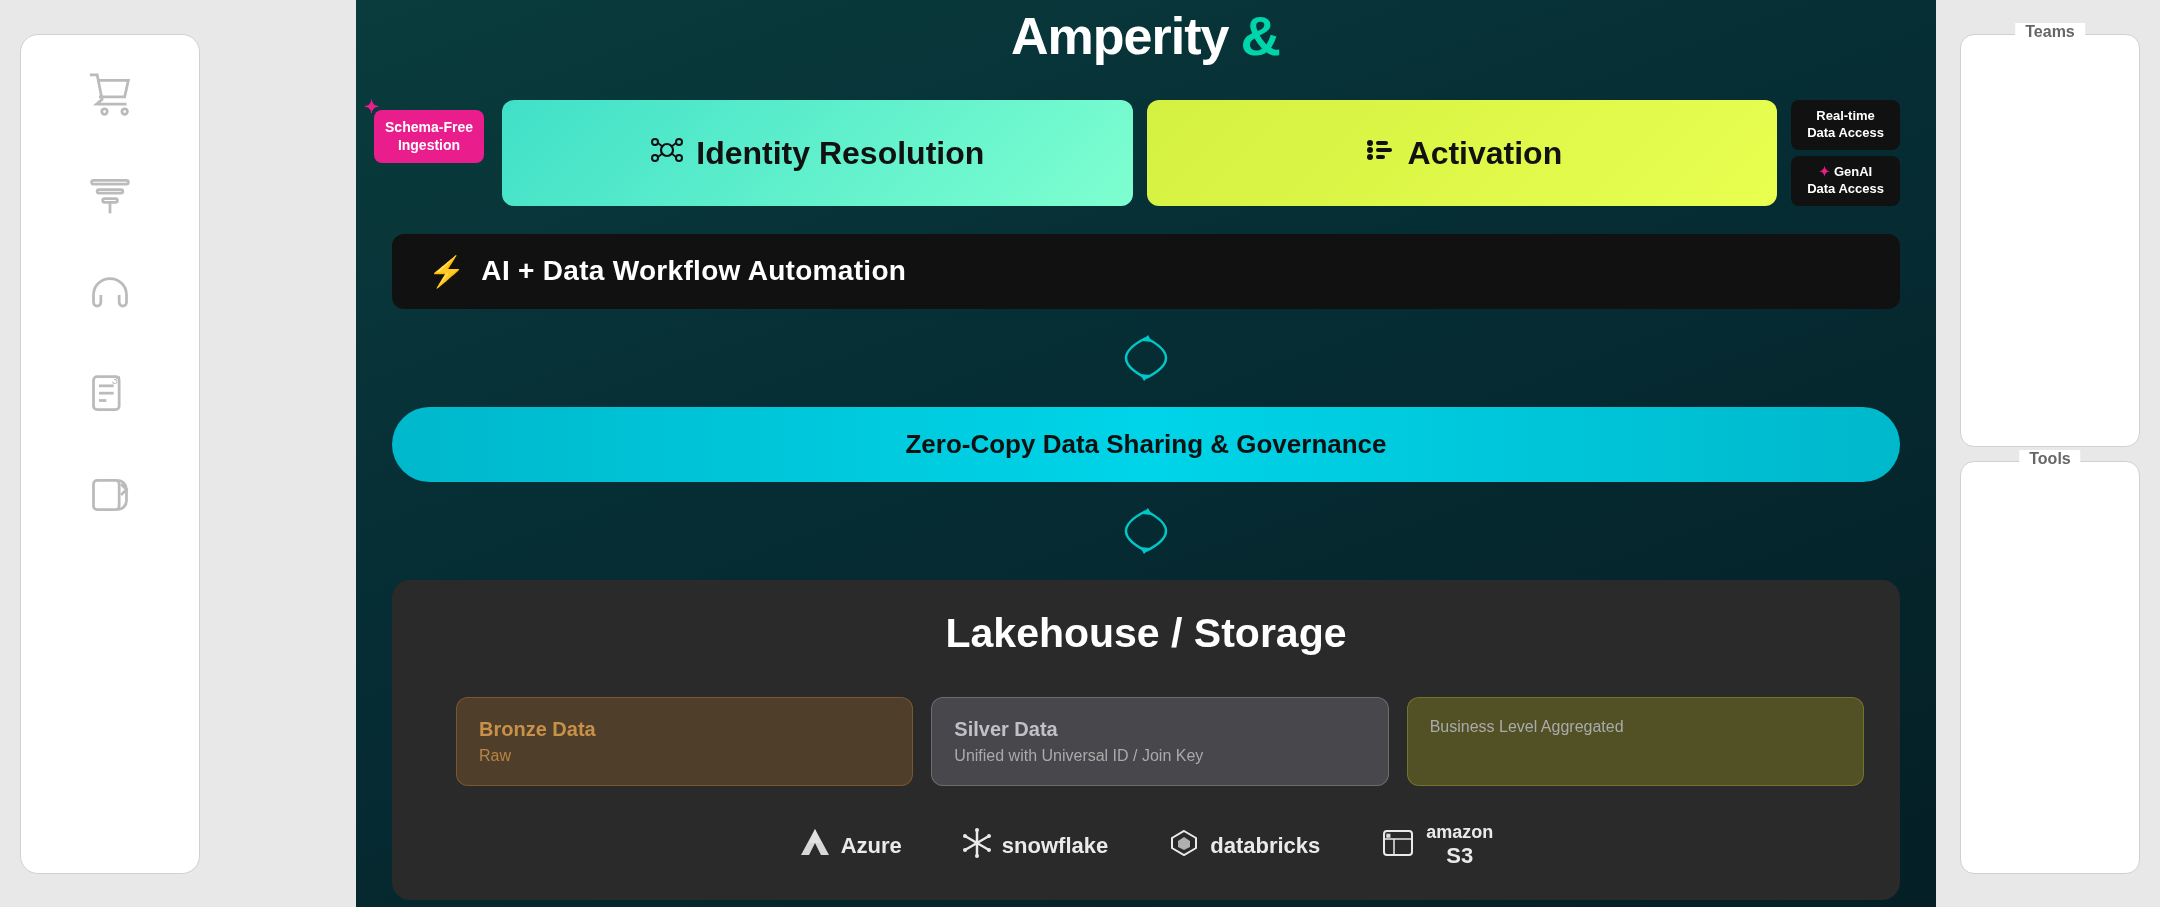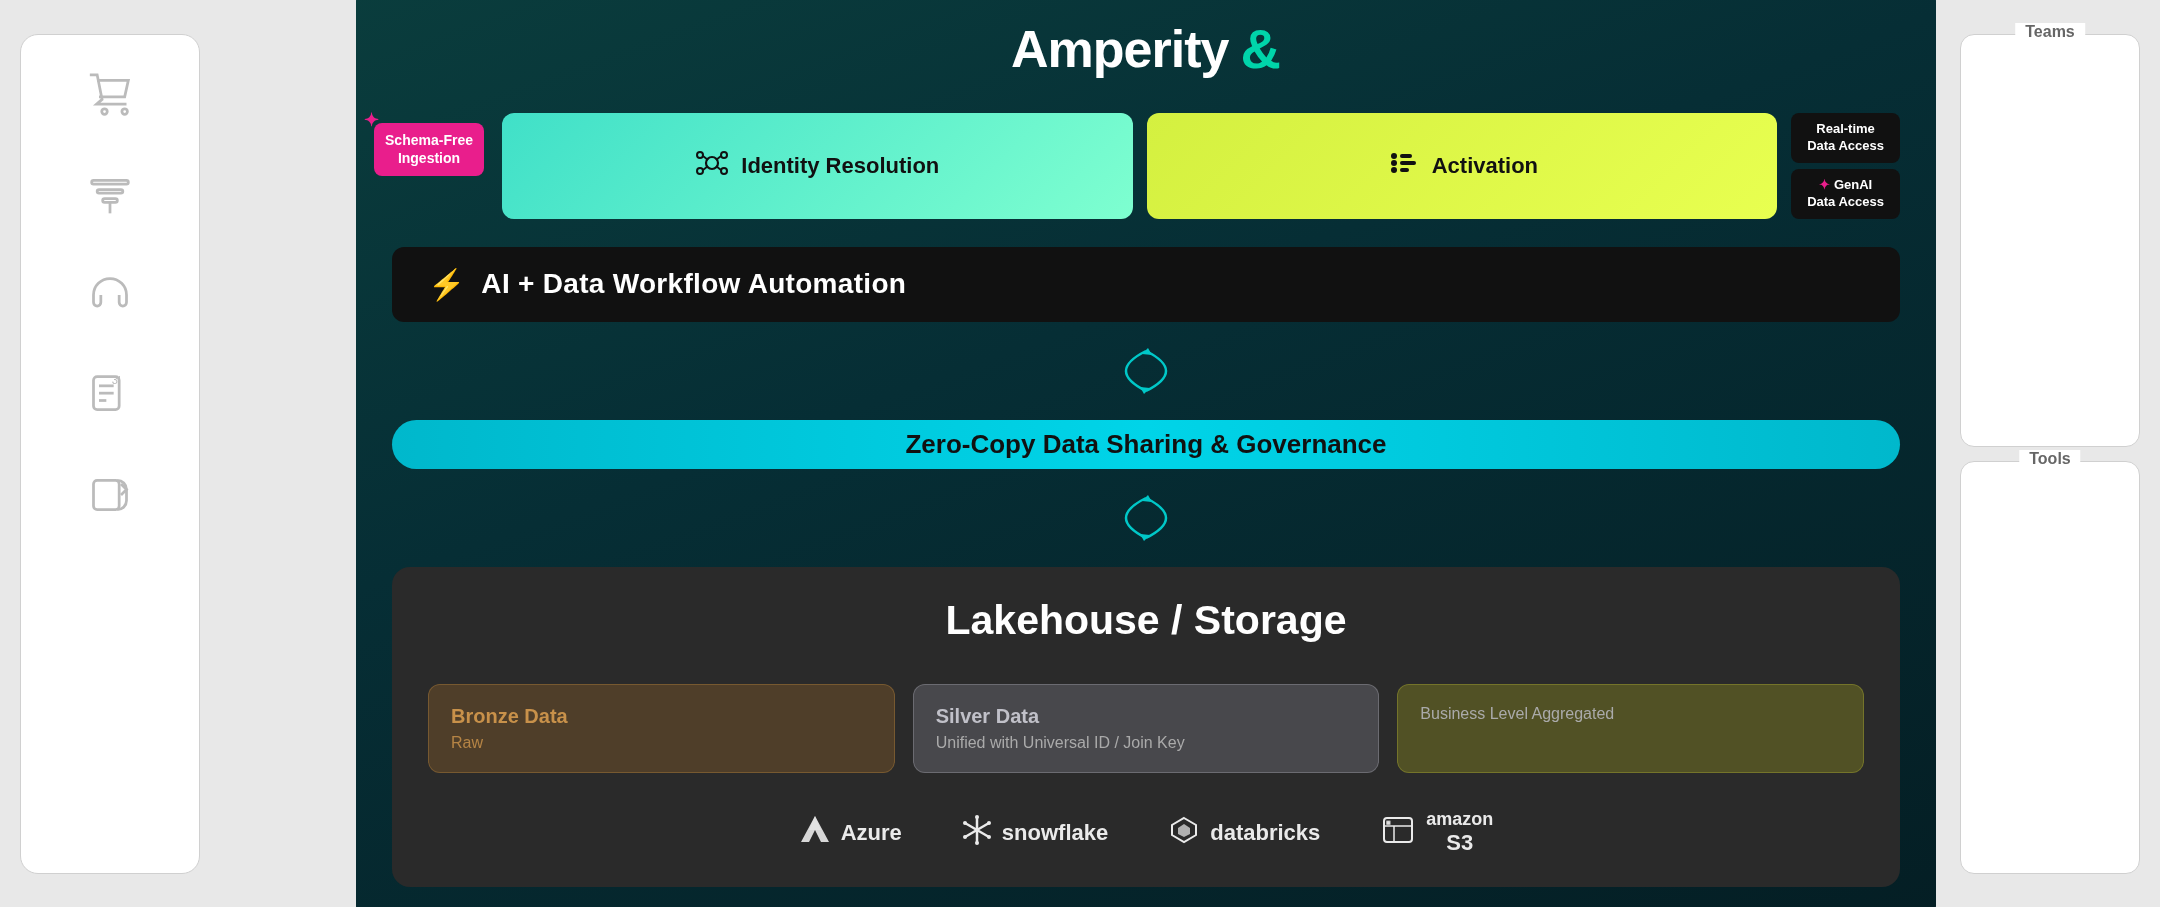--- a/index.html
+++ b/index.html
@@ -141,21 +141,21 @@
       flex: 1;
       margin-left: 110px;
     }
 
     .module-pill {
       display: flex;
       align-items: center;
       gap: 12px;
       padding: 18px 28px;
       border-radius: 12px;
-      font-size: 22px;
+      font-size: 32px;
       font-weight: 700;
       color: #111;
       flex: 1;
       justify-content: center;
     }
 
     .module-pill.identity {
       background: linear-gradient(135deg, #40e0c8 0%, #7effd0 100%);
     }
 
@@ -227,21 +227,21 @@
       align-items: center;
       height: 50px;
       color: #00c8c8;
       font-size: 32px;
     }
 
     
     .zero-copy-bar {
       background: linear-gradient(90deg, #00b8cc 0%, #00d4e8 50%, #00b8cc 100%);
       border-radius: 50px;
-      padding: 9px 60px;
+      padding: 22px 60px;
       width: 100%;
       display: flex;
       align-items: center;
       justify-content: center;
     }
 
     .zero-copy-text {
       font-size: 26px;
       font-weight: 700;
       color: #111;
@@ -281,20 +281,21 @@
 
     .data-tier {
       flex: 1;
       border-radius: 12px;
       padding: 20px 22px;
     }
 
     .data-tier.bronze {
       background: rgba(150, 100, 40, 0.35);
       border: 1.5px solid rgba(180, 130, 60, 0.4);
+      margin-left: 28px;
     }
 
     .data-tier.silver {
       background: rgba(130, 130, 140, 0.35);
       border: 1.5px solid rgba(160, 160, 170, 0.4);
     }
 
     .data-tier.gold {
       background: rgba(140, 140, 30, 0.4);
       border: 1.5px solid rgba(170, 170, 50, 0.4);

